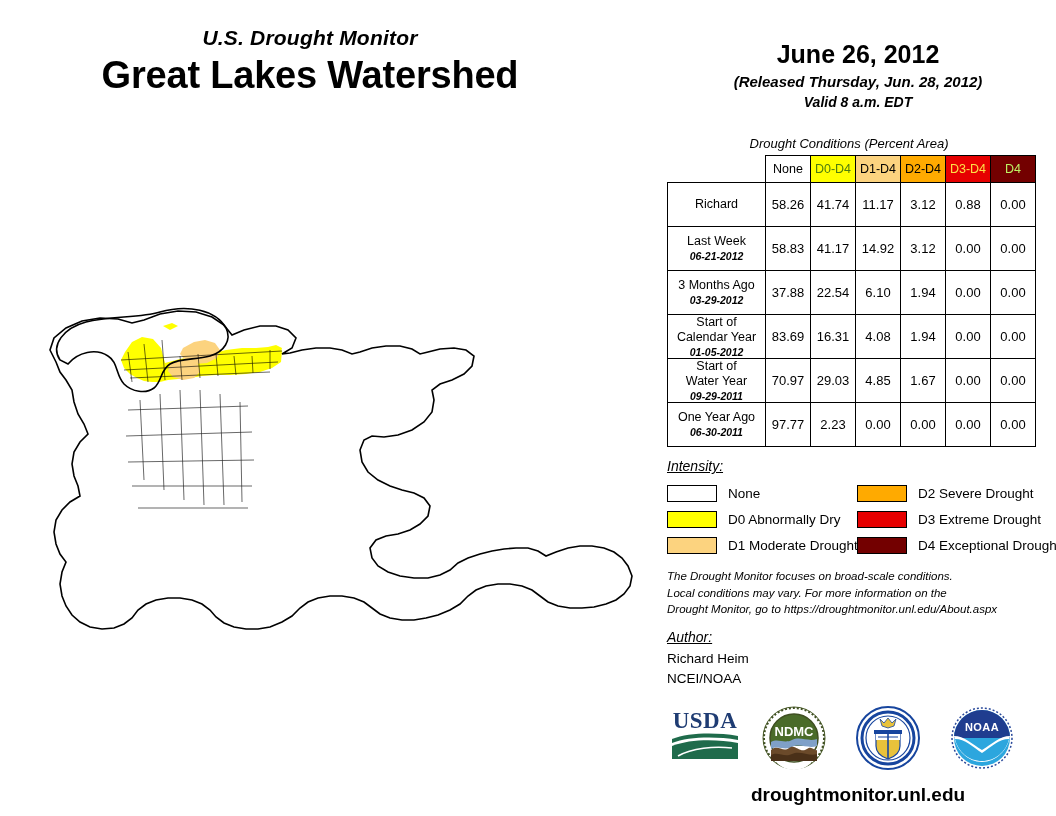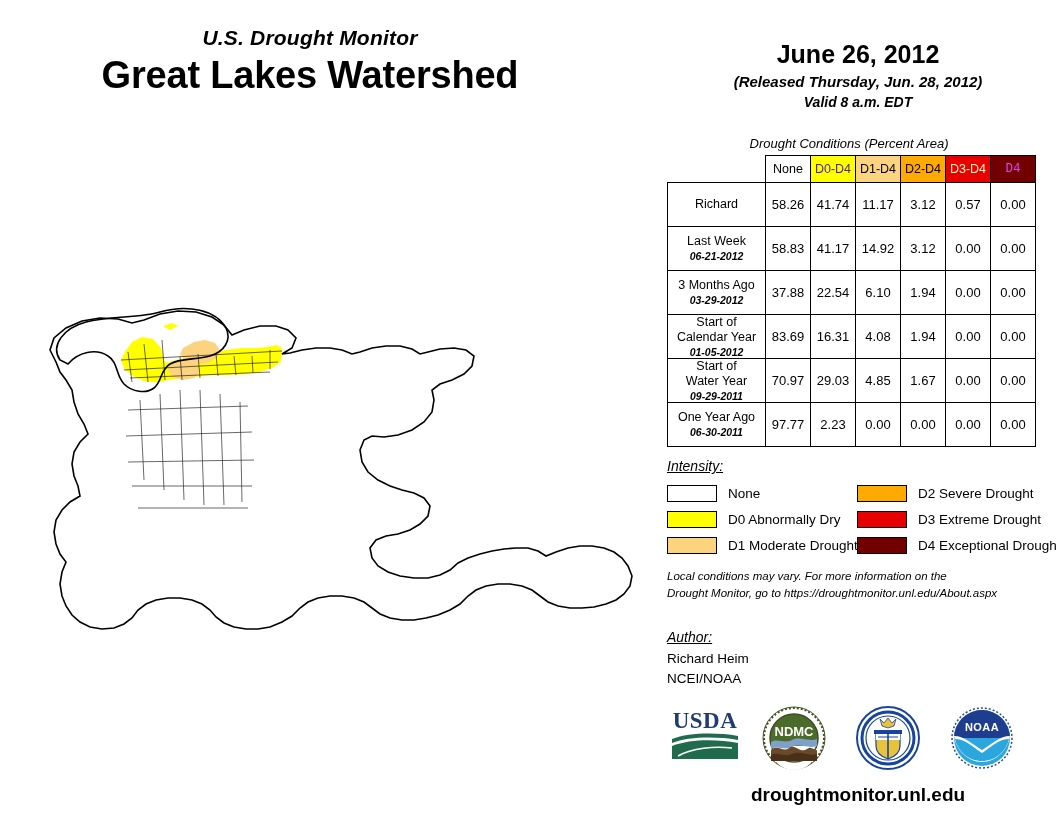--- a/index.html
+++ b/index.html
@@ -111,25 +111,25 @@
     width: 97px;
   }
   .hdr-cell {
     width: 44px;
     height: 26px;
     font-size: 12.5px;
     font-weight: bold;
     border: 1px solid #000000;
   }
   .hdr-none  { background: #ffffff; color: #000; }
-  .hdr-d0    { background: #ffff00; color: #4c1d95; }
+  .hdr-d0    { background: #ffff00; color: #4d7c0f; }
   .hdr-d1    { background: #fcd37f; color: #000; }
   .hdr-d2    { background: #ffaa00; color: #000; }
-  .hdr-d3    { background: #e60000; color: #fef9c3; margin-top: 35px; }
-  .hdr-d4    { background: #730000; color: #d946ef; font-family: Liberation Mono, monospace; }
+  .hdr-d3    { background: #e60000; color: #fde047; margin-top: 35px; }
+  .hdr-d4    { background: #730000; color: #bef264; }
 
   .row-label {
     width: 97px;
     height: 43px;
     font-size: 12.5px;
     font-weight: bold;
     line-height: 1.18;
     padding: 2px 3px;
   }
   .row-label .sublabel {
@@ -464,21 +464,21 @@
     </thead>
     <tbody id="table-body">
         <tr>
           <td class="row-label">
             <div>Richard</div>
           </td>
           <td class="val-cell">58.26</td>
           <td class="val-cell">41.74</td>
           <td class="val-cell">11.17</td>
           <td class="val-cell">3.12</td>
-          <td class="val-cell">0.57</td>
+          <td class="val-cell">0.88</td>
           <td class="val-cell">0.00</td>
         </tr>
         <tr>
           <td class="row-label">
             <div>Last Week</div>
             <span class="sublabel">06-21-2012</span>
           </td>
           <td class="val-cell">58.83</td>
           <td class="val-cell">41.17</td>
           <td class="val-cell">14.92</td>
@@ -566,20 +566,21 @@
           <span class="legend-label">D3 Extreme Drought</span>
         </div>
         <div class="legend-item">
           <span class="swatch" style="background: rgb(115, 0, 0);"></span>
           <span class="legend-label">D4 Exceptional Drought</span>
         </div>
       </div>
   </div>
 
   <div id="disclaimer">
+    <div>The Drought Monitor focuses on broad-scale conditions.</div>
     <div>Local conditions may vary. For more information on the</div>
     <div>Drought Monitor, go to https://droughtmonitor.unl.edu/About.aspx</div>
   </div>
 
   <div id="author-heading">Author:</div>
   <div id="author-lines">
     <div>Richard Heim</div>
     <div>NCEI/NOAA</div>
   </div>
 

